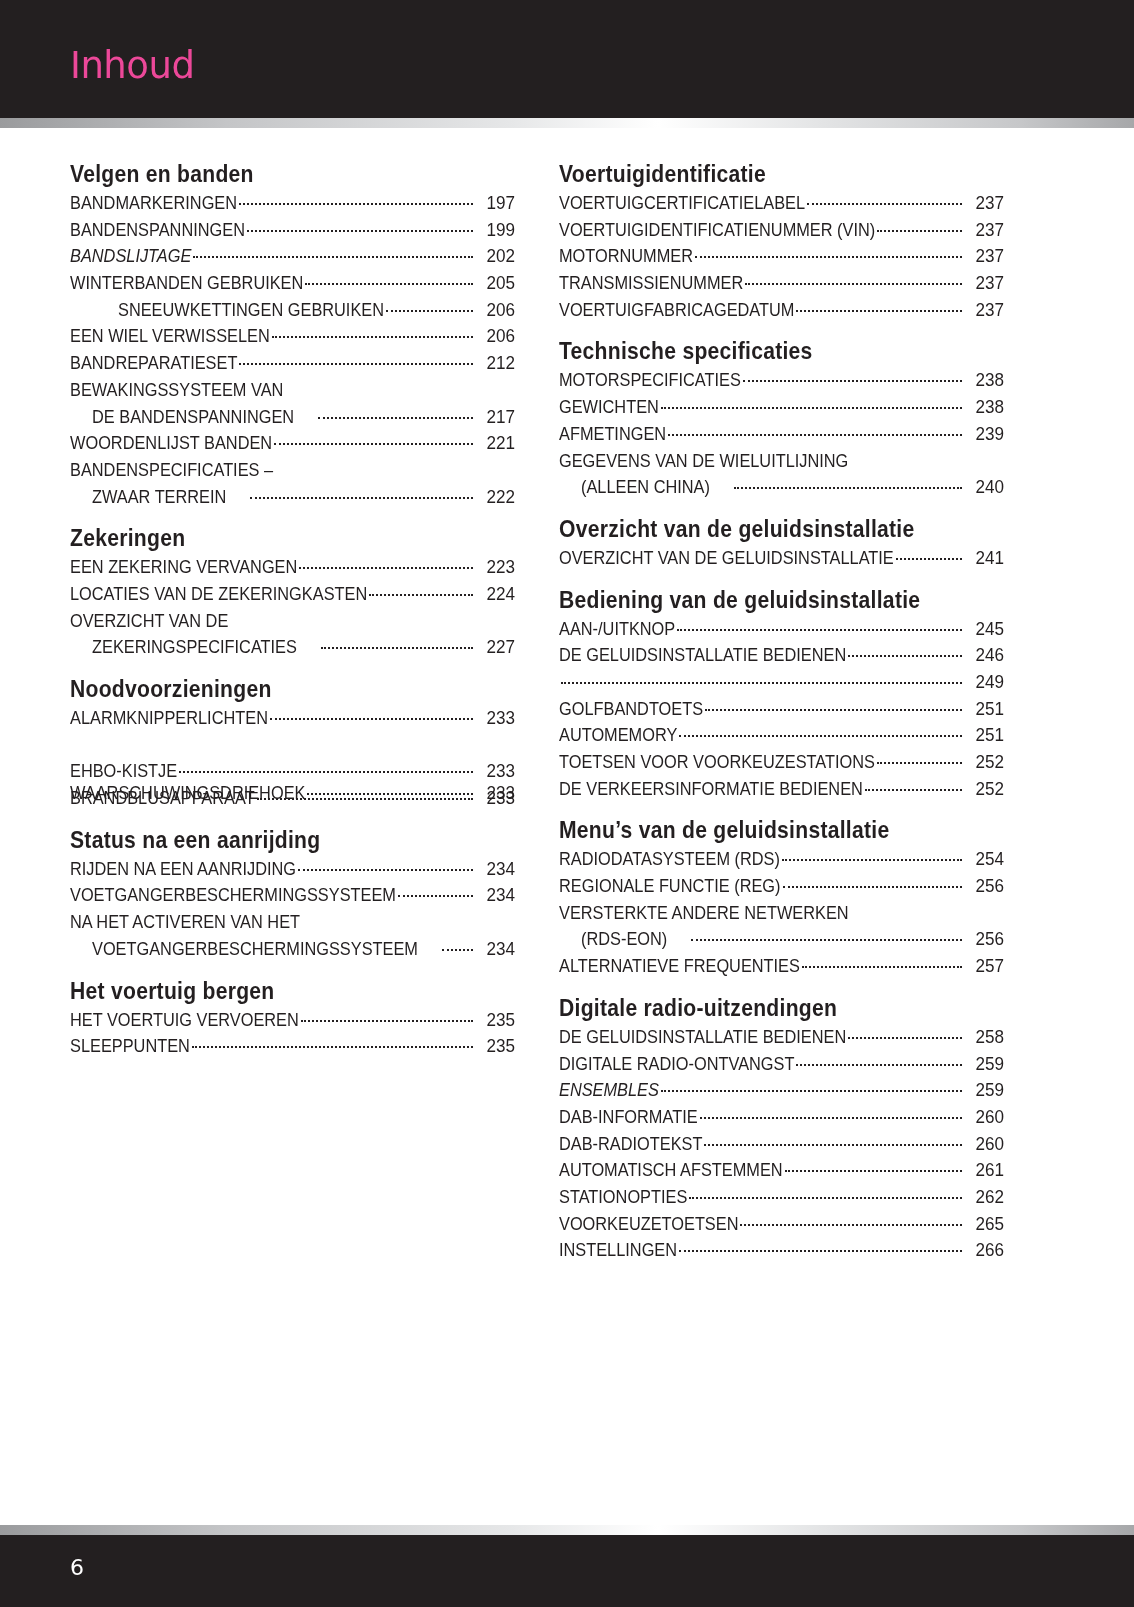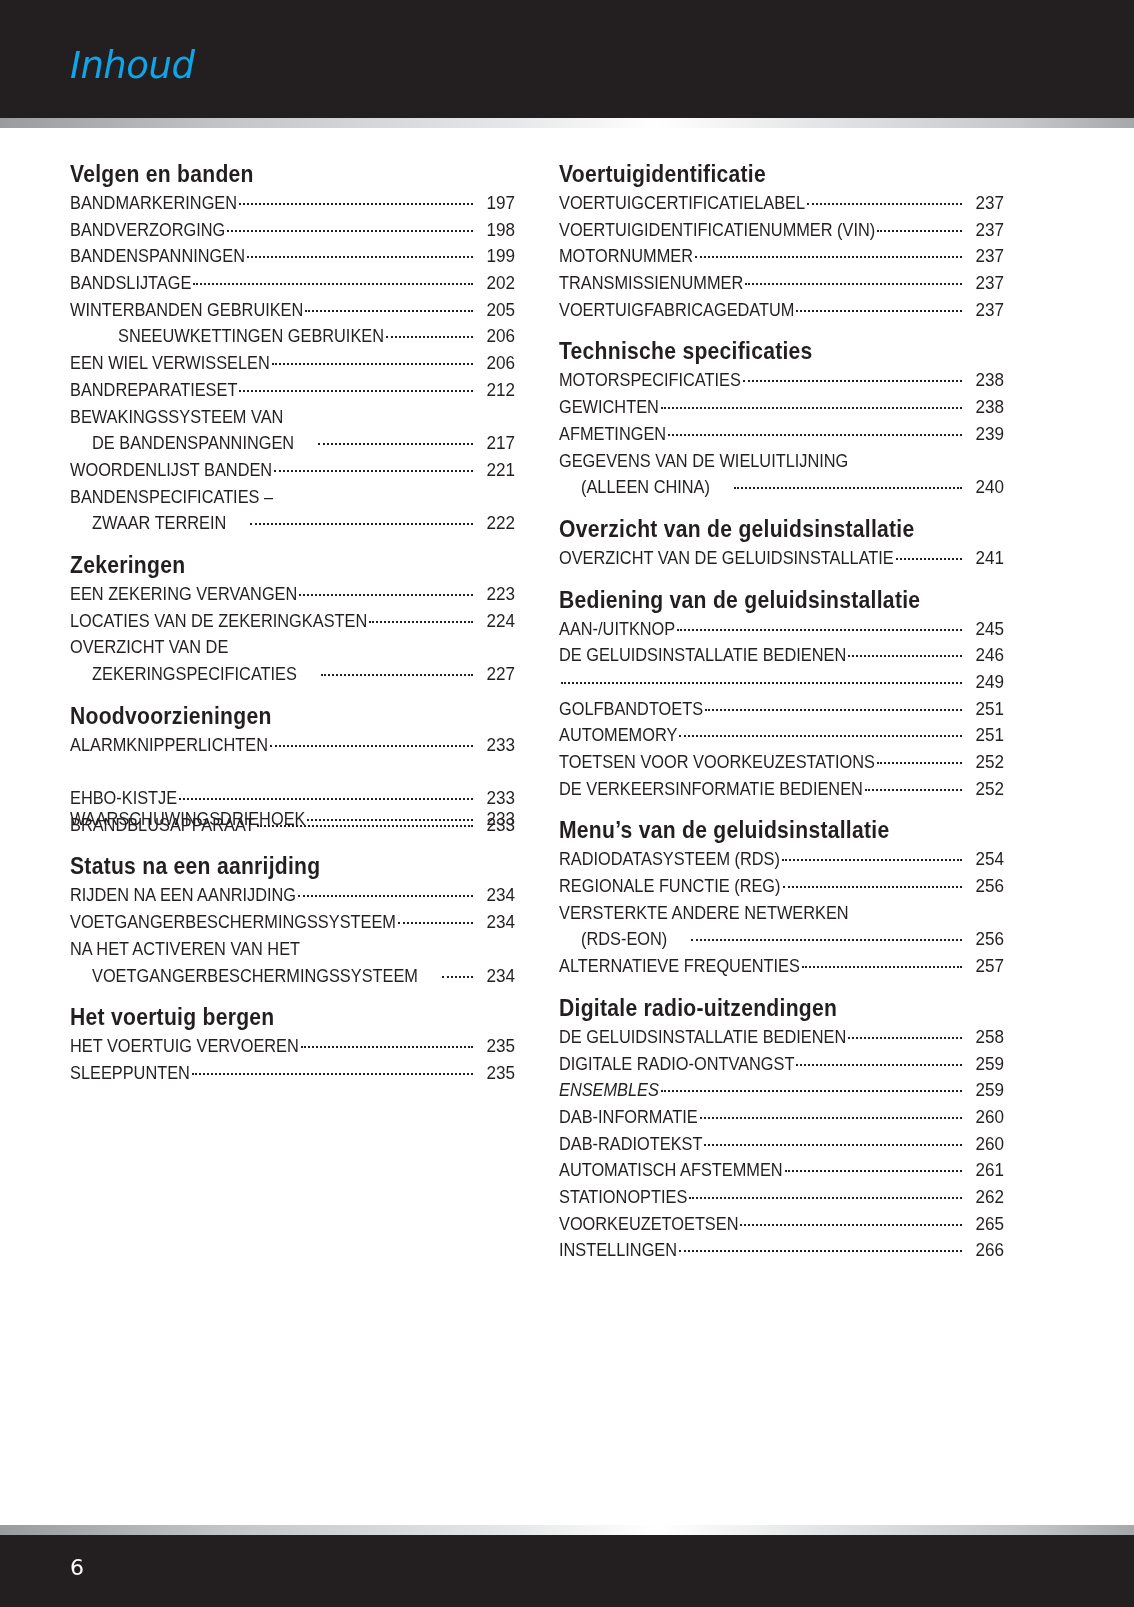--- a/index.html
+++ b/index.html
@@ -7,23 +7,22 @@
     width: 1134px; height: 1607px; position: relative; overflow: hidden;
     background: #ffffff; color: #231f20;
     font-family: "Liberation Sans", sans-serif;
   }
   .header {
     position: absolute; left: 0; top: 0; width: 1134px; height: 118px;
     background: #231f20;
   }
   .header-title {
     position: absolute; left: 70px; top: 44px;
-    font-family: "DejaVu Sans", sans-serif; font-size: 37px; color: #0ea5e9;
+    font-family: "DejaVu Sans", sans-serif; font-size: 37px; color: #ec4899;
     letter-spacing: -0.5px;
-    font-style: italic;
   }
   .metal-band {
     position: absolute; left: 0; width: 1134px; height: 10px;
     background: linear-gradient(to right, #9a9b9d 0%, #c4c5c7 20%, #e6e7e8 45%, #ffffff 58%, #e4e5e6 72%, #c6c7c9 90%, #a6a7a9 100%);
   }
   .metal-top { top: 118px; }
   .metal-bottom { top: 1525px; }
   .footer {
     position: absolute; left: 0; top: 1535px; width: 1134px; height: 72px;
     background: #231f20;
@@ -66,31 +65,26 @@
 
 <div class="column col-left">
     <div class="section">
       <div class="section-title">Velgen en banden</div>
       <div class="entry">
         <span class="label-wrap" style="width: 167.055px;"><span class="label">BANDMARKERINGEN</span></span>
         <span class="leader"></span>
         <span class="pg">197</span>
       </div>
       <div class="entry">
-        <span class="label-wrap" style="width: 155.257px;"><span class="label">BANDVERZORGING</span></span>
-        <span class="leader"></span>
-        <span class="pg">198</span>
-      </div>
-      <div class="entry">
         <span class="label-wrap" style="width: 174.929px;"><span class="label">BANDENSPANNINGEN</span></span>
         <span class="leader"></span>
         <span class="pg">199</span>
       </div>
       <div class="entry">
-        <span class="label-wrap" style="width: 121.381px;"><span class="label">BANDSLIJTAGE</span></span>
+        <span class="label-wrap" style="width: 121.381px; font-style: italic;"><span class="label">BANDSLIJTAGE</span></span>
         <span class="leader"></span>
         <span class="pg">202</span>
       </div>
       <div class="entry">
         <span class="label-wrap" style="width: 233.329px;"><span class="label">WINTERBANDEN GEBRUIKEN</span></span>
         <span class="leader"></span>
         <span class="pg">205</span>
       </div>
       <div class="entry">
         <span class="label-wrap" style="width: 266.022px; margin-left: 48px;"><span class="label">SNEEUWKETTINGEN GEBRUIKEN</span></span>

